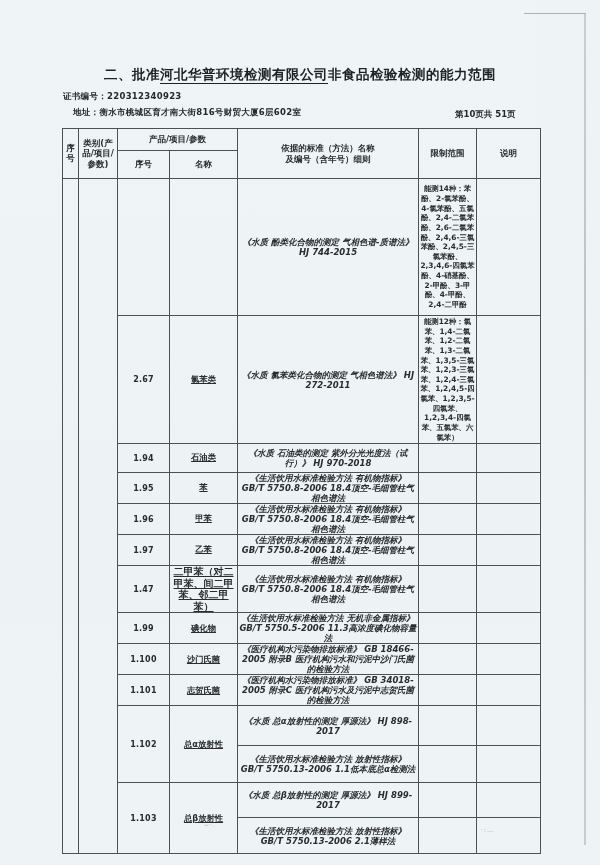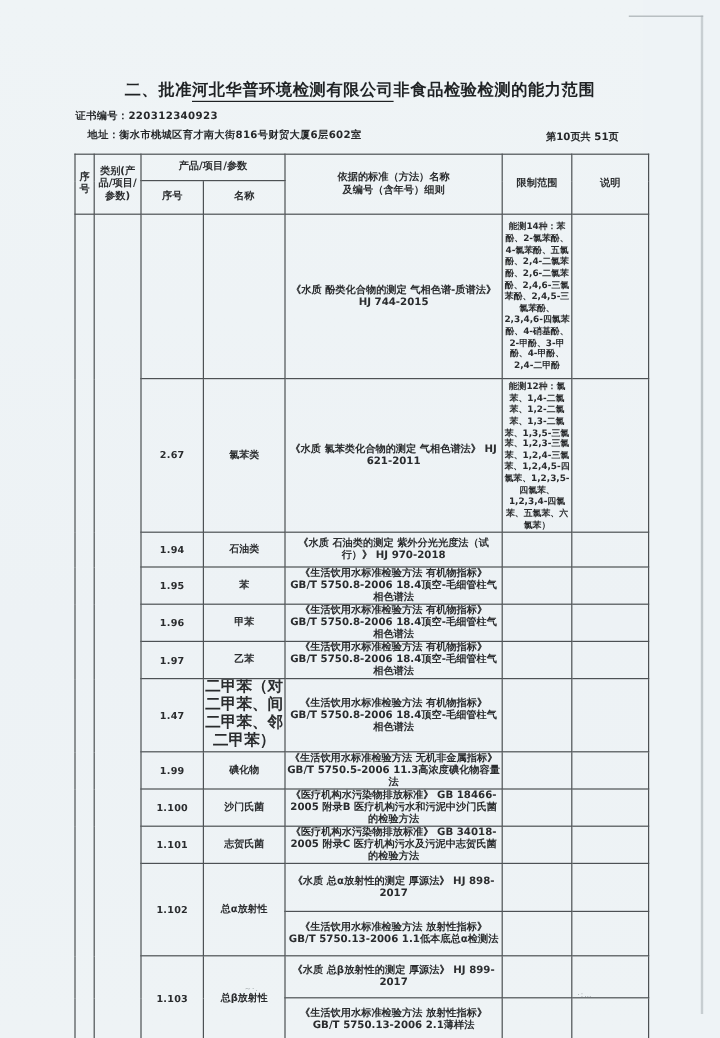--- a/index.html
+++ b/index.html
@@ -40,22 +40,22 @@
     font-weight:600;color:#2a2c2e;}
   .tbl th{font-size:8.5px;line-height:1.25;font-weight:600;}
   .col-seq{width:16px;}
   .col-cat{width:39px;}
   .col-pseq{width:52px;}
   .col-pname{width:68px;}
   .col-std{width:181px;}
   .col-limit{width:58px;}
   .col-note{width:64px;}
   td.c-pseq{font-size:8px;letter-spacing:.2px;}
-  td.c-pname{font-size:8.3px;line-height:1.15;}
-  td.c-std{font-size:8.5px;line-height:1.18;}
+  td.c-pname{font-size:8.3px;line-height:1.15;text-decoration:underline;}
+  td.c-std{font-size:8.5px;line-height:1.18;font-style:italic;}
   td.c-limit{font-size:7.4px;line-height:1.3;padding:1px 1px;}
   th.h-std{white-space:pre-line;}
   th.h-seq{padding:0;line-height:1.1;}
 </style>
 </head>
 <body>
 
 <div class="page">
 
   <div class="edge-top"></div>
@@ -102,21 +102,21 @@
         <td rowspan="14"></td>
         <td class="c-pseq"></td>
         <td class="c-pname"></td>
         <td class="c-std">《水质 酚类化合物的测定 气相色谱-质谱法》 HJ 744-2015</td>
         <td class="c-limit">能测14种：苯酚、2-氯苯酚、4-氯苯酚、五氯酚、2,4-二氯苯酚、2,6-二氯苯酚、2,4,6-三氯苯酚、2,4,5-三氯苯酚、2,3,4,6-四氯苯酚、4-硝基酚、2-甲酚、3-甲酚、4-甲酚、2,4-二甲酚</td>
         <td class="c-note"></td>
       </tr>
       <tr style="height:119px;">
         <td class="c-pseq">2.67</td>
         <td class="c-pname">氯苯类</td>
-        <td class="c-std">《水质 氯苯类化合物的测定 气相色谱法》 HJ 621-2011</td>
+        <td class="c-std">《水质 氯苯类化合物的测定 气相色谱法》 HJ 272-2011</td>
         <td class="c-limit">能测12种：氯苯、1,4-二氯苯、1,2-二氯苯、1,3-二氯苯、1,3,5-三氯苯、1,2,3-三氯苯、1,2,4-三氯苯、1,2,4,5-四氯苯、1,2,3,5-四氯苯、1,2,3,4-四氯苯、五氯苯、六氯苯）</td>
         <td class="c-note"></td>
       </tr>
       <tr style="height:29px;">
         <td class="c-pseq">1.94</td>
         <td class="c-pname">石油类</td>
         <td class="c-std">《水质 石油类的测定 紫外分光光度法（试行）》 HJ 970-2018</td>
         <td class="c-limit"></td>
         <td class="c-note"></td>
       </tr>
@@ -136,21 +136,21 @@
       </tr>
       <tr style="height:27px;">
         <td class="c-pseq">1.97</td>
         <td class="c-pname">乙苯</td>
         <td class="c-std">《生活饮用水标准检验方法 有机物指标》GB/T 5750.8-2006 18.4顶空-毛细管柱气相色谱法</td>
         <td class="c-limit"></td>
         <td class="c-note"></td>
       </tr>
       <tr style="height:29px;">
         <td class="c-pseq">1.47</td>
-        <td class="c-pname" style="font-size:13px;">二甲苯（对二甲苯、间二甲苯、邻二甲苯）</td>
+        <td class="c-pname" style="font-size:10px;">二甲苯（对二甲苯、间二甲苯、邻二甲苯）</td>
         <td class="c-std">《生活饮用水标准检验方法 有机物指标》GB/T 5750.8-2006 18.4顶空-毛细管柱气相色谱法</td>
         <td class="c-limit"></td>
         <td class="c-note"></td>
       </tr>
       <tr style="height:28px;">
         <td class="c-pseq">1.99</td>
         <td class="c-pname">碘化物</td>
         <td class="c-std">《生活饮用水标准检验方法 无机非金属指标》 GB/T 5750.5-2006 11.3高浓度碘化物容量法</td>
         <td class="c-limit"></td>
         <td class="c-note"></td>

